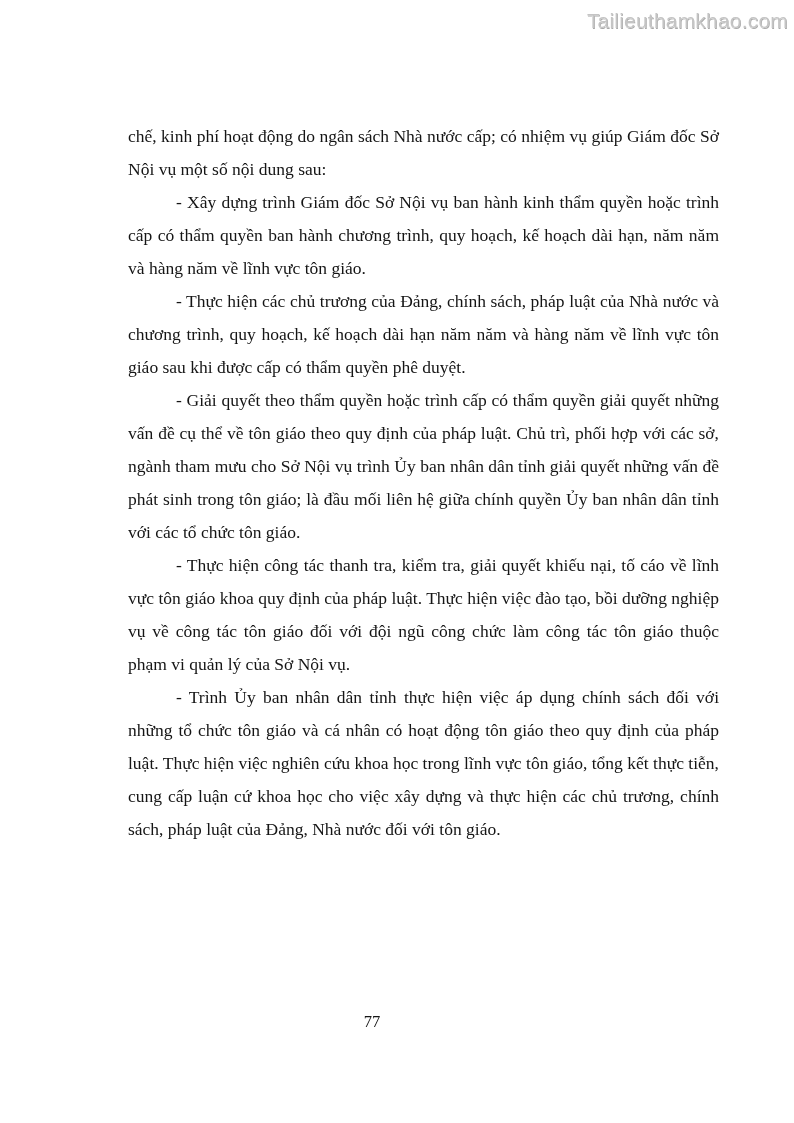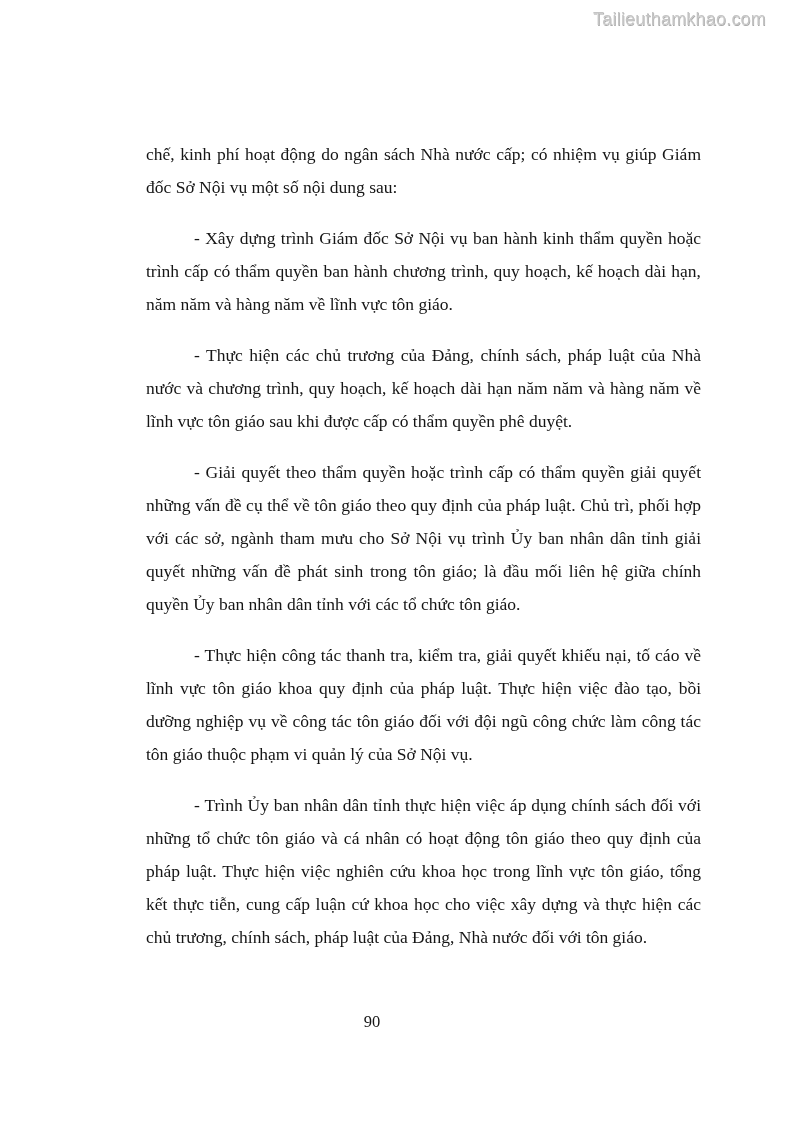--- a/index.html
+++ b/index.html
@@ -11,39 +11,39 @@
     height: 1123px;
     background: #ffffff;
     position: relative;
     overflow: hidden;
     font-family: "Liberation Serif", "DejaVu Serif", serif;
     color: #151515;
   }
   .watermark {
     position: absolute;
     top: 9px;
-    right: 28px;
+    right: 6px;
     font-family: "Liberation Sans", "DejaVu Sans", sans-serif;
-    font-size: 18px;
+    font-size: 21px;
     color: #c4c4c4;
     text-shadow: -0.5px -0.5px 0 #ffffff, 0.5px 0.5px 0 #a9a9a9;
     letter-spacing: 0.2px;
     user-select: none;
   }
   .content {
     position: absolute;
     left: 128px;
     top: 120px;
     width: 591px;
     font-size: 17.5px;
     line-height: 33px;
     text-align: justify;
   }
   .content p {
-    margin: 18px;
+    margin: 0;
     padding: 0;
     text-indent: 48px;
   }
   .content p.continuation {
     text-indent: 0;
   }
   .page-number {
     position: absolute;
     top: 1010px;
     left: 344px;
@@ -60,13 +60,13 @@
 
 <main class="content">
   <p class="continuation">chế, kinh phí hoạt động do ngân sách Nhà nước cấp; có nhiệm vụ giúp Giám đốc Sở Nội vụ một số nội dung sau:</p>
   <p>- Xây dựng trình Giám đốc Sở Nội vụ ban hành kinh thẩm quyền hoặc trình cấp có thẩm quyền ban hành chương trình, quy hoạch, kế hoạch dài hạn, năm năm và hàng năm về lĩnh vực tôn giáo.</p>
   <p>- Thực hiện các chủ trương của Đảng, chính sách, pháp luật của Nhà nước và chương trình, quy hoạch, kế hoạch dài hạn năm năm và hàng năm về lĩnh vực tôn giáo sau khi được cấp có thẩm quyền phê duyệt.</p>
   <p>- Giải quyết theo thẩm quyền hoặc trình cấp có thẩm quyền giải quyết những vấn đề cụ thể về tôn giáo theo quy định của pháp luật. Chủ trì, phối hợp với các sở, ngành tham mưu cho Sở Nội vụ trình Ủy ban nhân dân tỉnh giải quyết những vấn đề phát sinh trong tôn giáo; là đầu mối liên hệ giữa chính quyền Ủy ban nhân dân tỉnh với các tổ chức tôn giáo.</p>
   <p>- Thực hiện công tác thanh tra, kiểm tra, giải quyết khiếu nại, tố cáo về lĩnh vực tôn giáo khoa quy định của pháp luật. Thực hiện việc đào tạo, bồi dưỡng nghiệp vụ về công tác tôn giáo đối với đội ngũ công chức làm công tác tôn giáo thuộc phạm vi quản lý của Sở Nội vụ.</p>
   <p>- Trình Ủy ban nhân dân tỉnh thực hiện việc áp dụng chính sách đối với những tổ chức tôn giáo và cá nhân có hoạt động tôn giáo theo quy định của pháp luật. Thực hiện việc nghiên cứu khoa học trong lĩnh vực tôn giáo, tổng kết thực tiễn, cung cấp luận cứ khoa học cho việc xây dựng và thực hiện các chủ trương, chính sách, pháp luật của Đảng, Nhà nước đối với tôn giáo.</p>
 </main>
 
-<div class="page-number">90</div>
+<div class="page-number">77</div>
 
 </body></html>

